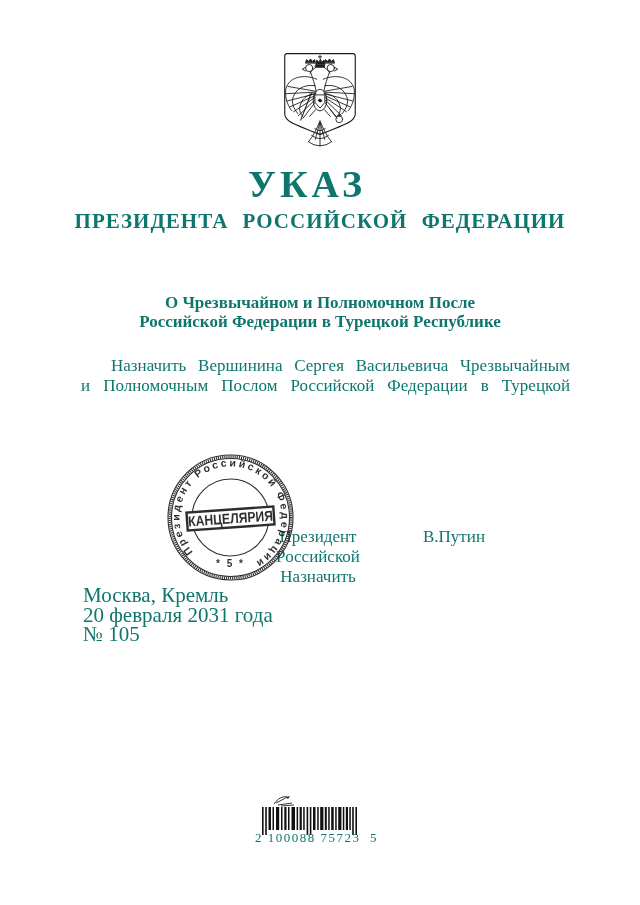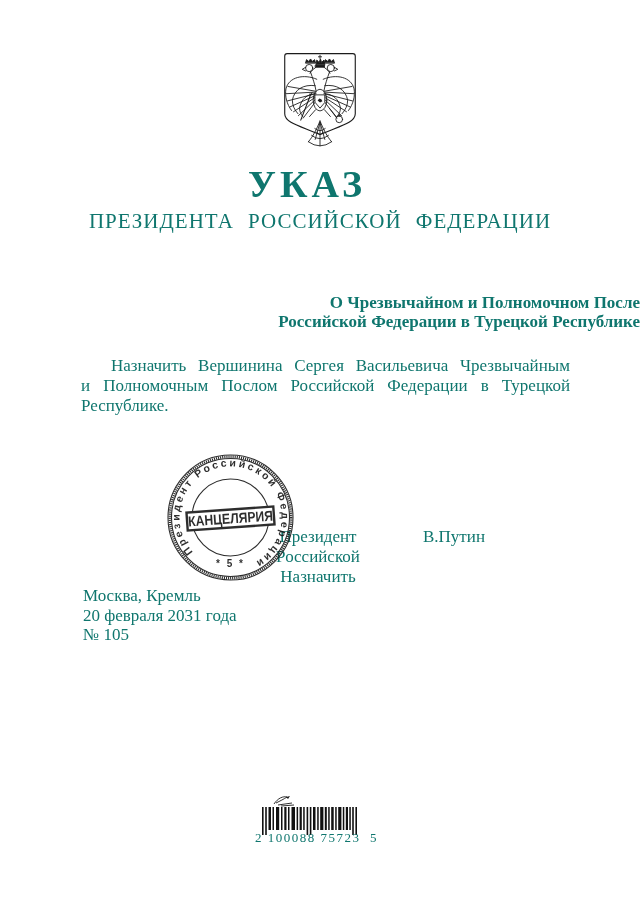--- a/index.html
+++ b/index.html
@@ -27,29 +27,29 @@
     font-weight: bold;
     letter-spacing: 4px;
     transform: translateX(-13px);
   }
   .decree-issuer {
     position: absolute;
     left: 0; top: 209px;
     width: 640px;
     text-align: center;
     font-size: 21px;
-    font-weight: 400;
+    font-weight: 700;
     letter-spacing: 1px;
     word-spacing: 8px;
   }
   .subject {
     position: absolute;
     left: 0; top: 293px;
     width: 640px;
-    text-align: right;
+    text-align: center;
     font-size: 17px;
     font-weight: bold;
     line-height: 19px;
   }
   .body-par {
     position: absolute;
     left: 81px; top: 356px;
     width: 489px;
     font-size: 17px;
     line-height: 20px;
@@ -68,21 +68,21 @@
   }
   .sig-role { width: 162px; text-align: center; }
   .stamp {
     position: absolute;
     left: 163px; top: 450px;
     width: 135px; height: 135px;
   }
   .footer-block {
     position: absolute;
     left: 83px; top: 586px;
-    font-size: 17px;
+    font-size: 21px;
     line-height: 19.7px;
   }
   .barcode-area {
     position: absolute;
     left: 255px; top: 795px;
     width: 115px; height: 55px;
   }
   .barcode-squiggle { position: absolute; left: 17px; top: 0; }
   .barcode-bars { position: absolute; left: 7px; top: 12px; }
   .barcode-digits {
@@ -156,21 +156,20 @@
   <div class="decree-issuer">ПРЕЗИДЕНТА РОССИЙСКОЙ ФЕДЕРАЦИИ</div>
 
   <div class="subject">
     <div>О Чрезвычайном и Полномочном После</div>
     <div>Российской Федерации в Турецкой Республике</div>
   </div>
 
   <div class="body-par">
     <div class="jline first">Назначить Вершинина Сергея Васильевича Чрезвычайным</div>
     <div class="jline">и Полномочным Послом Российской Федерации в Турецкой</div>
-    <div class="lastline">Республике.</div>
   </div>
 
   <div class="sig-block">
     <div class="sig-role">
       <div>Президент</div>
       <div>Российской Назначить</div>
     </div>
     <div class="sig-name">В.Путин</div>
   </div>
 

